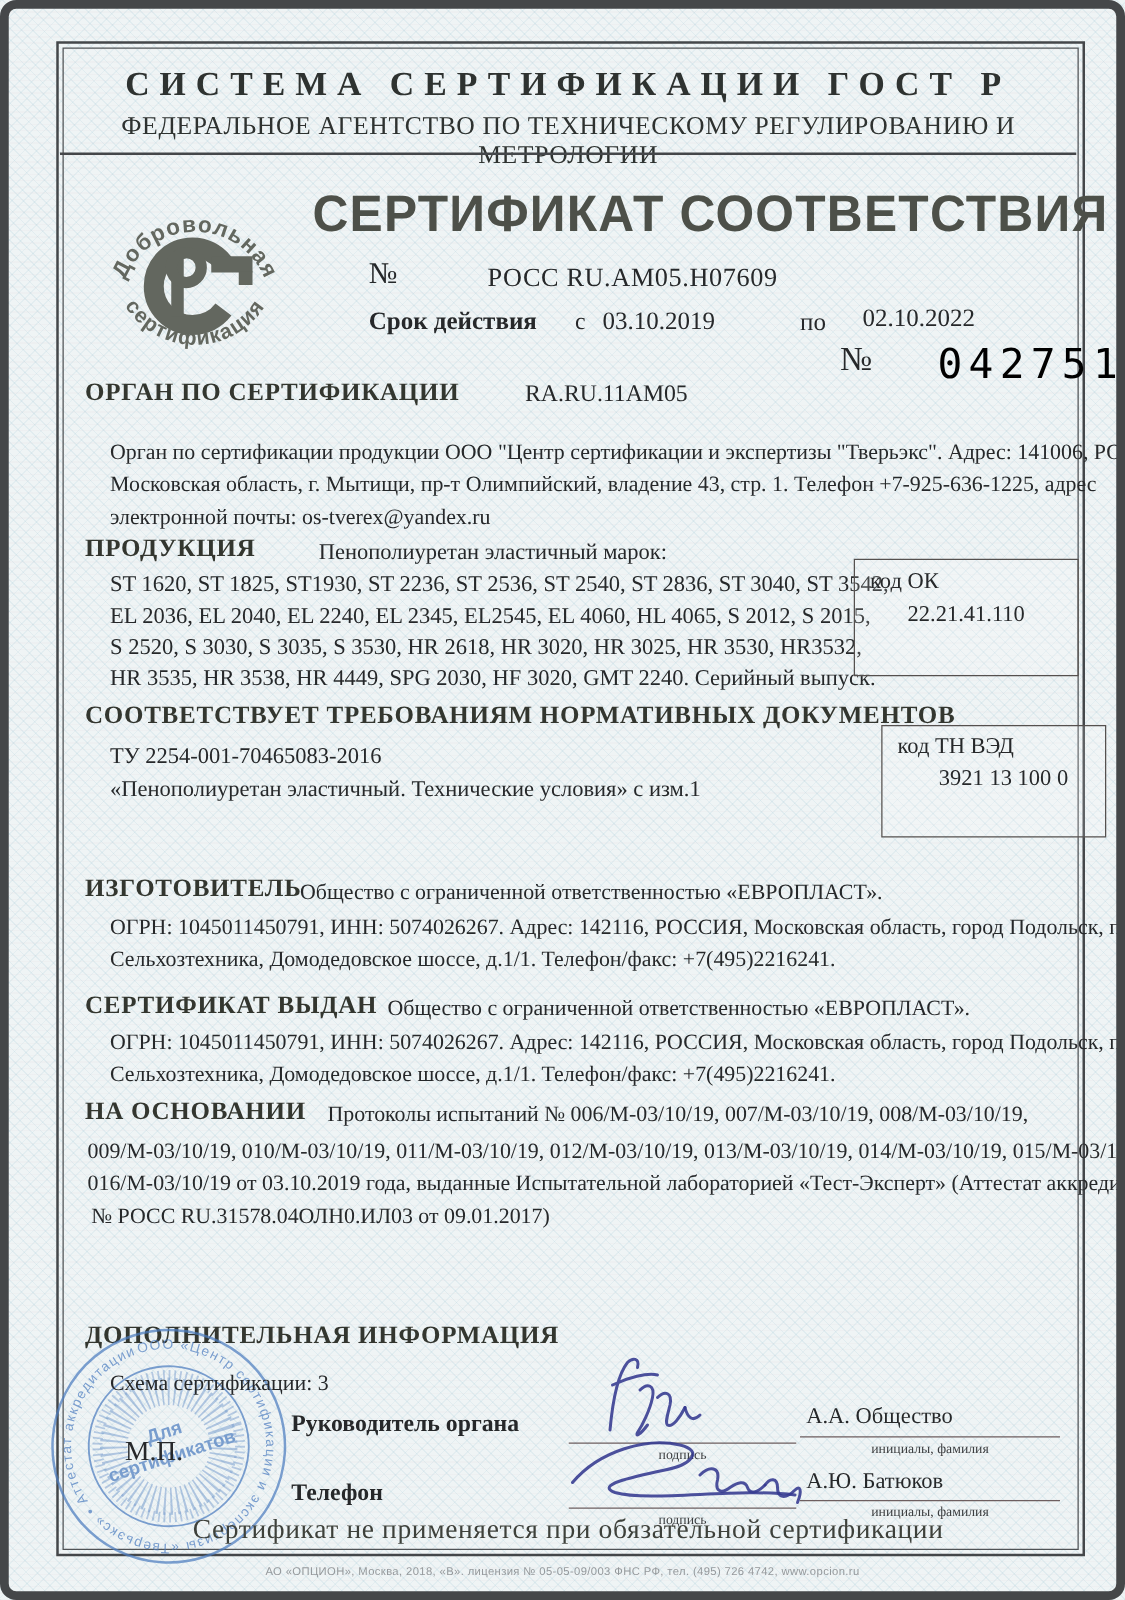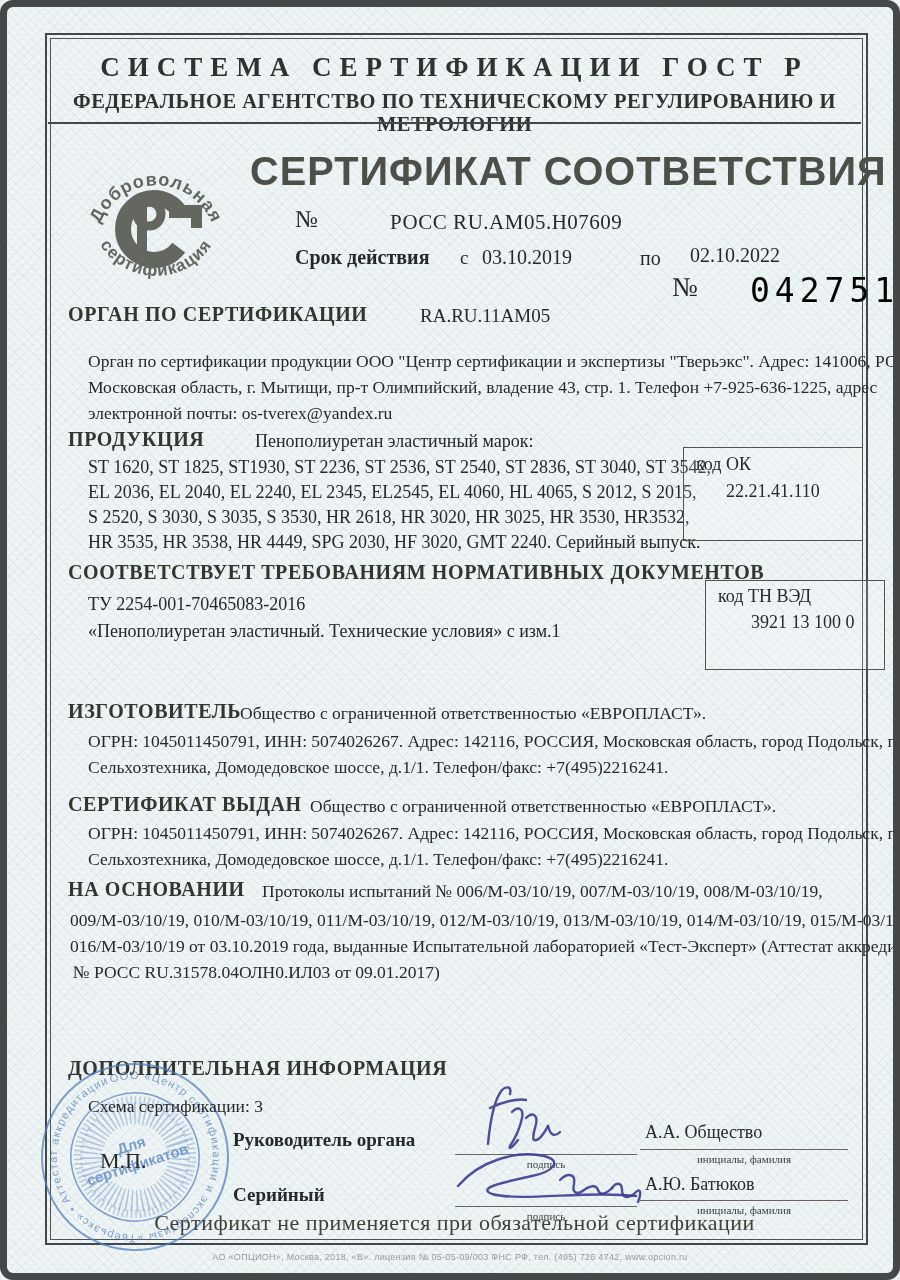--- a/index.html
+++ b/index.html
@@ -16,21 +16,21 @@
       repeating-linear-gradient(0deg, rgba(200,160,170,0.05) 0 1px, transparent 1px 5px);
   }
   .scan-edge{
     position:absolute;inset:0;border:7px solid #454749;border-radius:13px;
     pointer-events:none;z-index:50;
   }
   .frame{position:absolute;left:45px;top:33px;width:819px;height:1208px;border:2px solid #44474a;}
   .frame-inner{position:absolute;inset:3px;border:1px solid #505356;}
   .abs{position:absolute;}
   .hdr1{font-weight:bold;font-size:27px;letter-spacing:8px;color:#2e3230;text-align:center;}
-  .hdr2{font-weight:bold;font-size:20.5px;letter-spacing:0.5px;color:#2e3230;text-align:center;}
+  .hdr2{font-weight:normal;font-size:20.5px;letter-spacing:0.5px;color:#2e3230;text-align:center;}
   .hdr-sep{position:absolute;left:48px;top:122px;width:813px;height:0;border-top:2px solid #44474a;}
   .cert-title{
     font-family:"Liberation Sans", sans-serif;font-weight:700;font-size:41px;color:#4d5049;
     letter-spacing:1px;transform:scaleX(.97);transform-origin:left;white-space:nowrap;
   }
   .serif-b{font-weight:bold;}
   .num-label{font-size:24px;}
   .num-val{font-size:21px;letter-spacing:0.5px;}
   .red-num{font-family:"DejaVu Sans Mono", monospace;font-size:33px;letter-spacing:5px;color:#000000;margin-left:44px;}
   .sec-h{font-weight:bold;font-size:20px;letter-spacing:0.6px;color:#33362f;white-space:nowrap;}
@@ -159,21 +159,21 @@
 <div class="abs" style="left:88px;top:1096px;font-size:17.5px;">Схема сертификации: 3</div>
 <div class="abs" style="left:100px;top:1148px;font-size:22px;">М.П.</div>
 
 <div class="abs serif-b" style="left:233px;top:1129px;font-size:19px;">Руководитель органа</div>
 <div class="abs sig-line" style="left:455px;top:1154px;width:182px;"></div>
 <div class="abs cap" style="left:455px;top:1158px;width:182px;text-align:center;">подпись</div>
 <div class="abs" style="left:645px;top:1122px;font-size:18px;">А.А. Общество</div>
 <div class="abs sig-line" style="left:640px;top:1149px;width:208px;"></div>
 <div class="abs cap" style="left:640px;top:1153px;width:208px;text-align:center;">инициалы, фамилия</div>
 
-<div class="abs serif-b" style="left:233px;top:1184px;font-size:19px;">Серийный</div>
+<div class="abs serif-b" style="left:233px;top:1184px;font-size:19px;">Телефон</div>
 <div class="abs sig-line" style="left:455px;top:1206px;width:182px;"></div>
 <div class="abs cap" style="left:455px;top:1210px;width:182px;text-align:center;">подпись</div>
 <div class="abs" style="left:645px;top:1174px;font-size:18px;">А.Ю. Батюков</div>
 <div class="abs sig-line" style="left:640px;top:1200px;width:208px;"></div>
 <div class="abs cap" style="left:640px;top:1204px;width:208px;text-align:center;">инициалы, фамилия</div>
 
 <div class="abs" style="left:460px;top:1082px;width:190px;height:80px;">
   <svg width="190" height="80" viewBox="0 0 190 80">
     <path class="ink" d="M28,62 C30,40 34,18 42,8 C46,4 52,4 50,12 M30,26 C42,20 58,16 66,18"></path>
     <path class="ink" d="M52,30 C58,24 64,26 62,36 C60,46 54,58 50,64 C48,68 52,66 58,58"></path>

